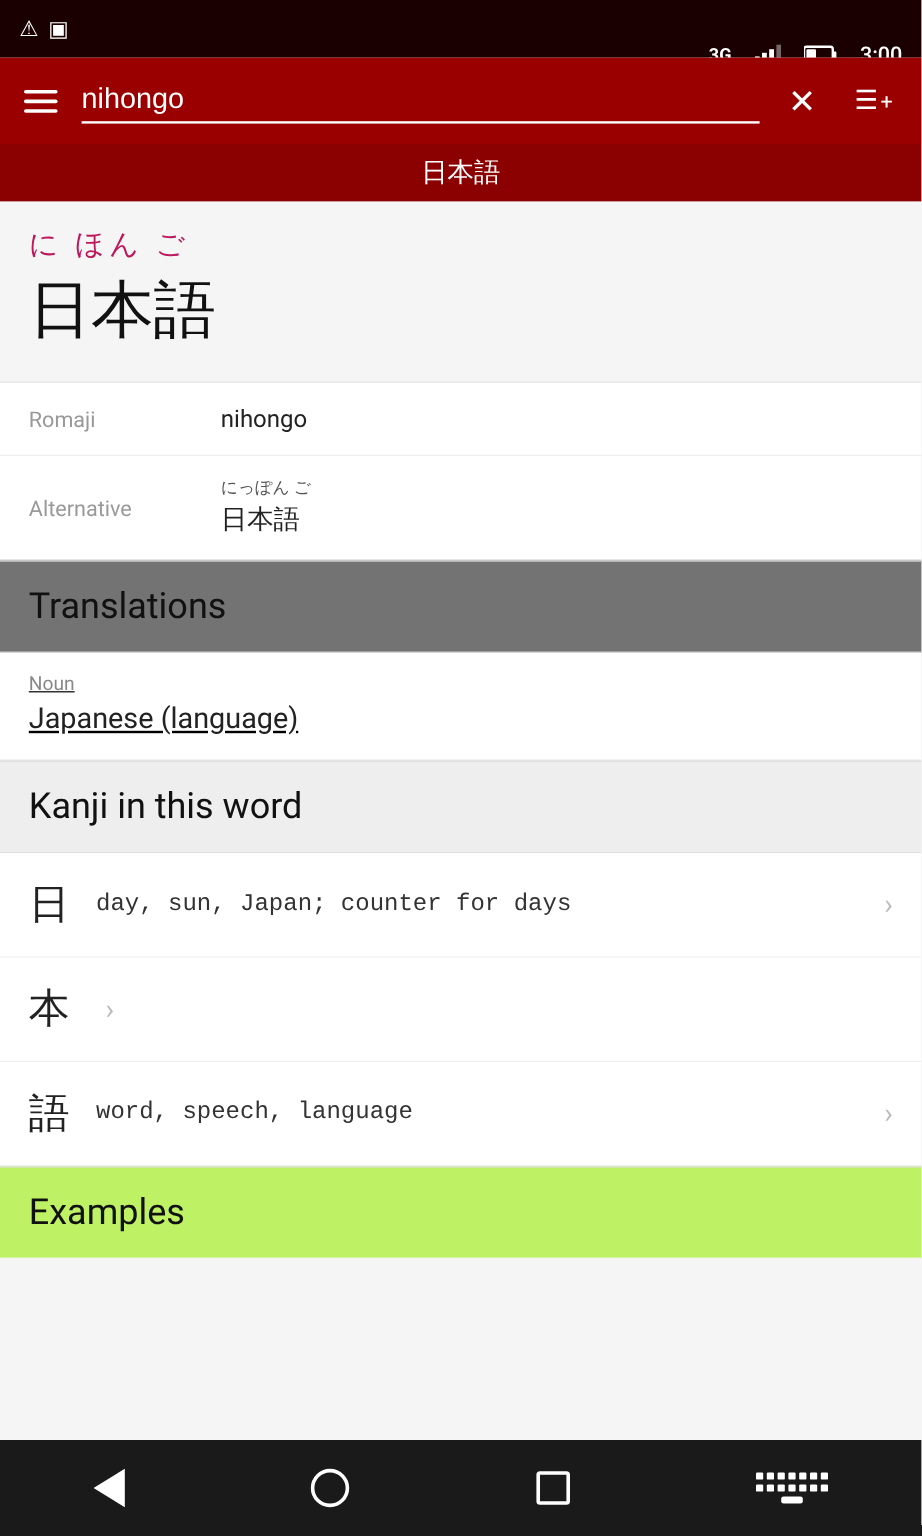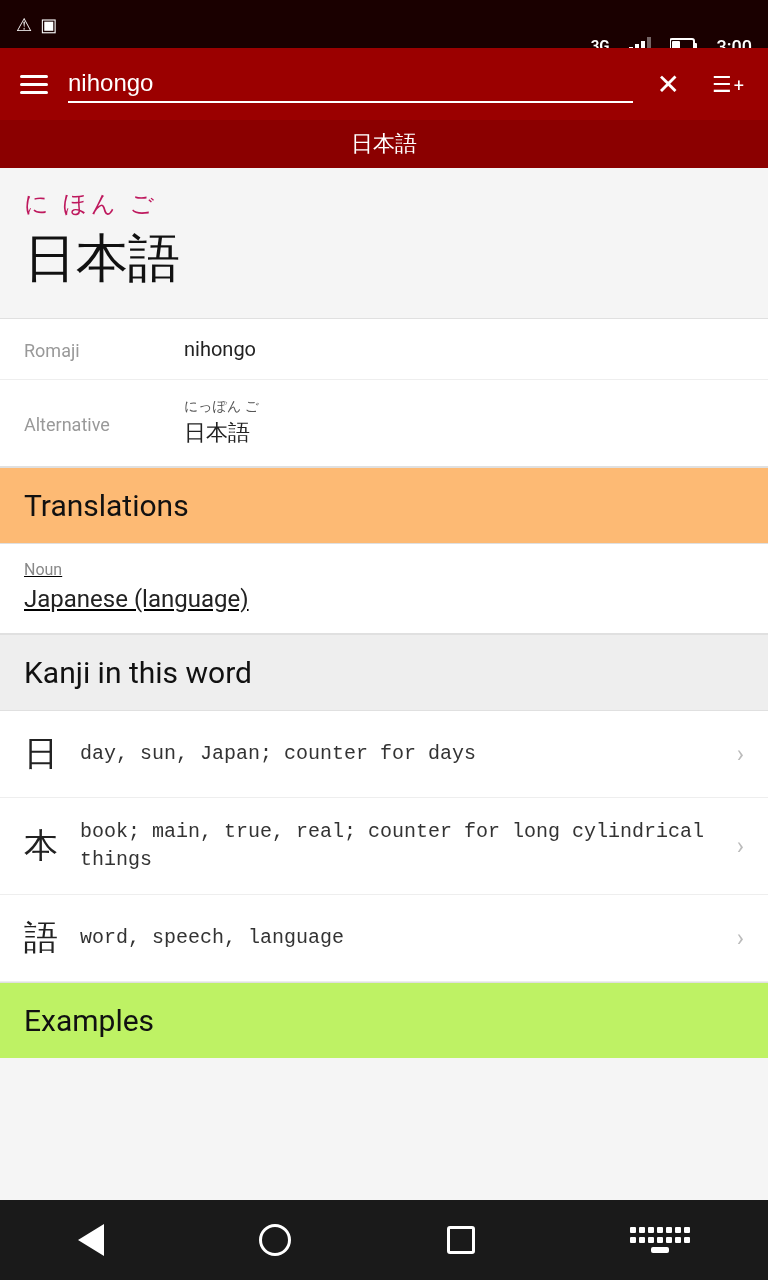--- a/index.html
+++ b/index.html
@@ -163,21 +163,21 @@
       margin-bottom: 2px;
     }
     .detail-value-main {
       font-size: 22px;
       color: #222;
       display: block;
     }
 
     
     .section-header {
-      background: #fdba74;
+      background: #737373;
       padding: 20px 24px;
       border-bottom: 1px solid #e0e0e0;
       border-top: 1px solid #e0e0e0;
     }
     .section-title {
       font-size: 30px;
       font-weight: 400;
       color: #111;
     }
 
@@ -377,21 +377,20 @@
 </div>
 
 <div class="kanji-item">
   <span class="kanji-char">日</span>
   <span class="kanji-desc">day, sun, Japan; counter for days</span>
   <span class="chevron">›</span>
 </div>
 
 <div class="kanji-item">
   <span class="kanji-char">本</span>
-  <span class="kanji-desc">book; main, true, real; counter for long cylindrical things</span>
   <span class="chevron">›</span>
 </div>
 
 <div class="kanji-item">
   <span class="kanji-char">語</span>
   <span class="kanji-desc">word, speech, language</span>
   <span class="chevron">›</span>
 </div>
 
 <div class="examples-section">

